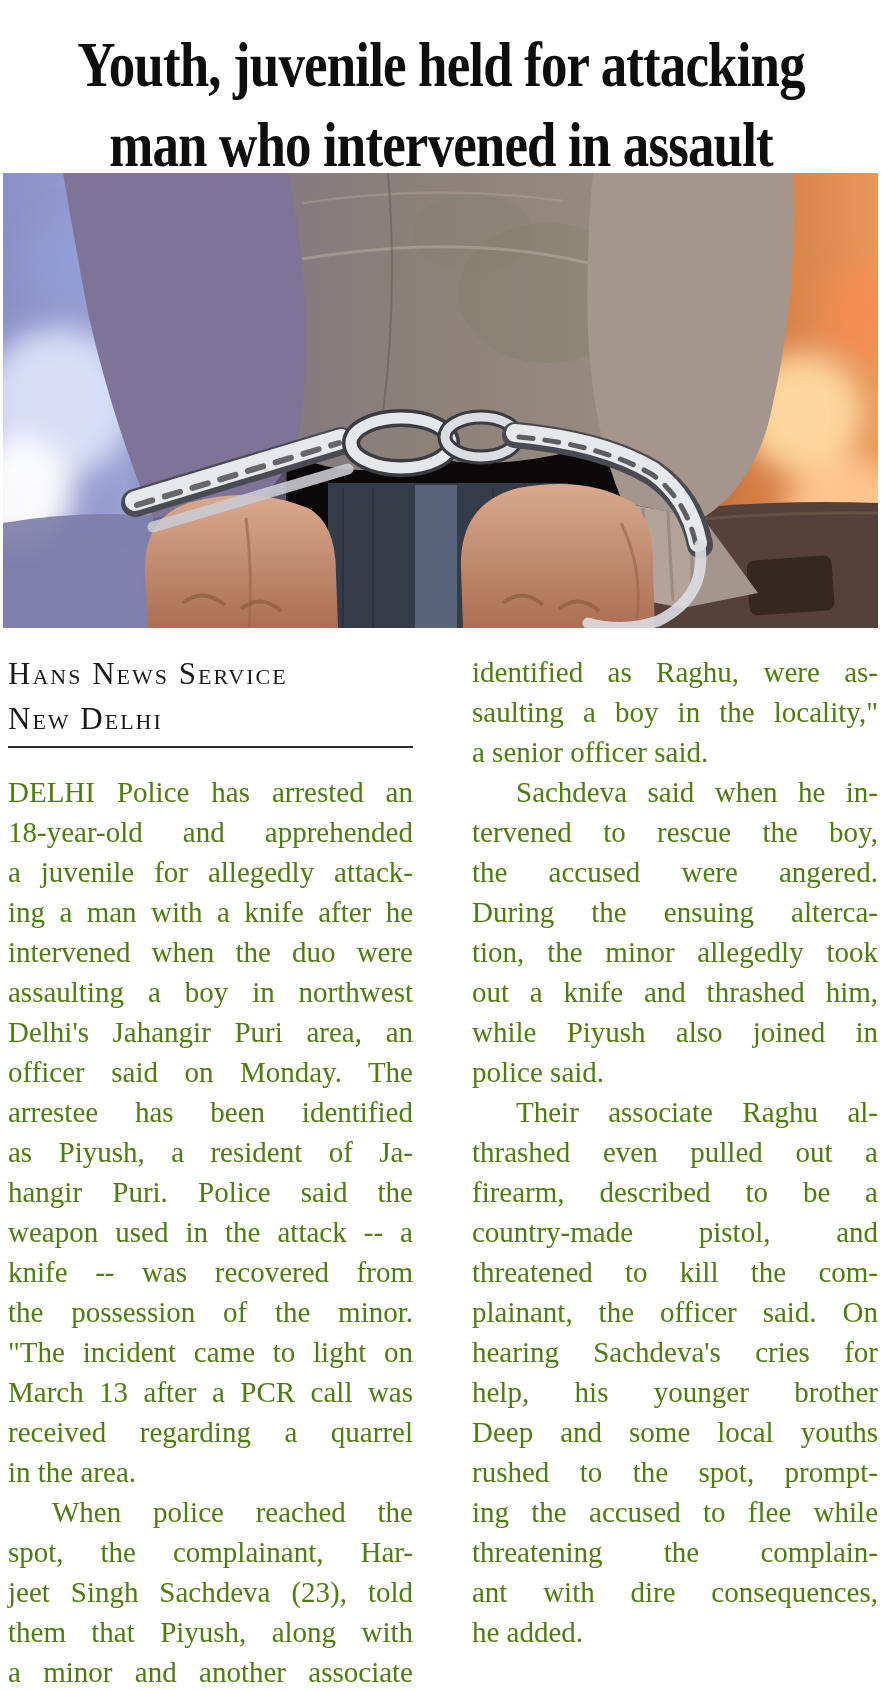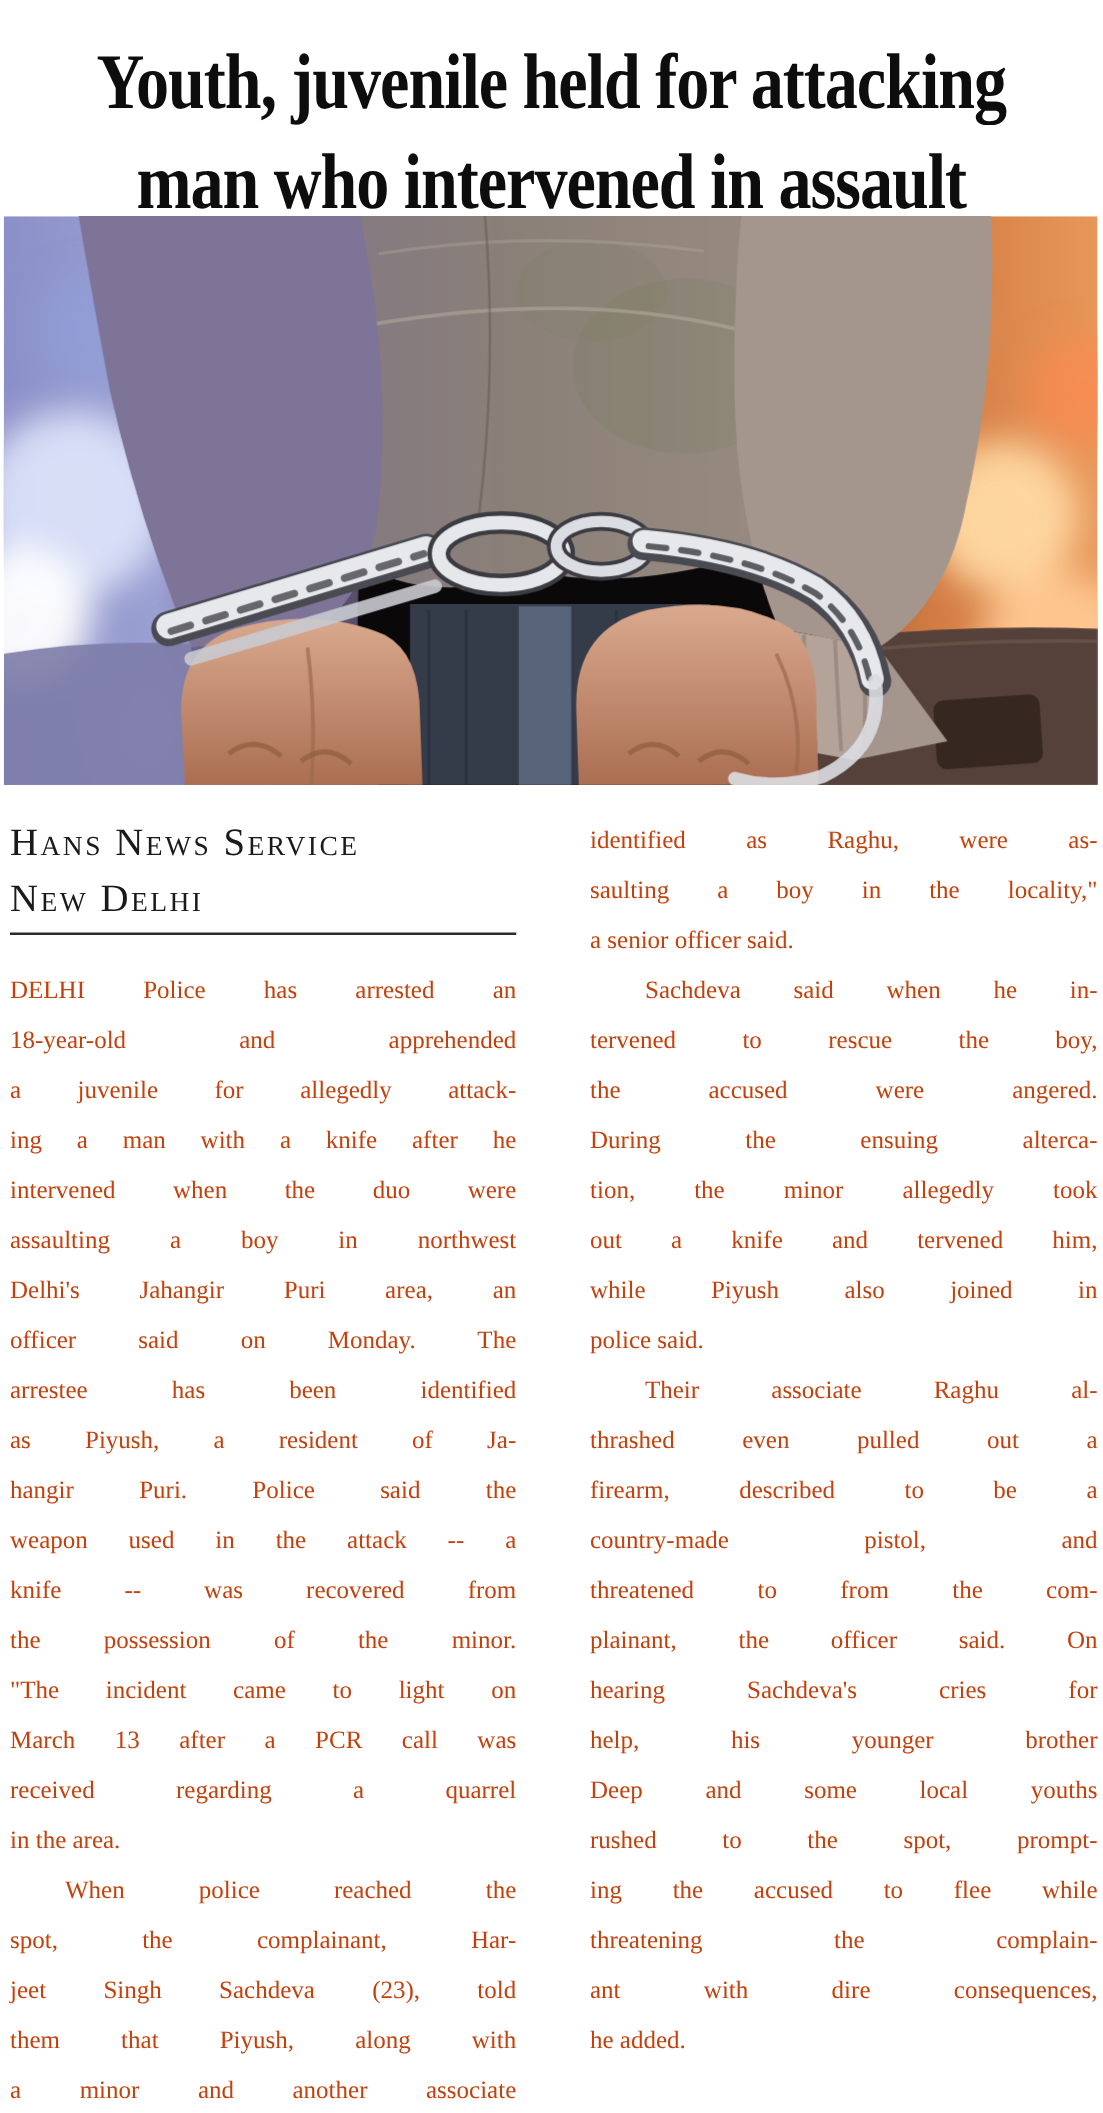--- a/index.html
+++ b/index.html
@@ -45,27 +45,27 @@
     color:#1a1a1a;
   }
   .rule{
     border:none;
     border-top:2px solid #2b2b2b;
     margin:5px 0 0 0;
   }
   .bodylines{margin-top:24px;}
   .col-right .bodylines{margin-top:0;}
   .line{
-    font-size:20px;
+    font-size:29px;
     line-height:40px;
     text-align:justify;
     text-align-last:justify;
     text-justify:inter-word;
     white-space:nowrap;
-    color:#c2410c;
+    color:#4d7c0f;
   }
   .line.last{text-align-last:left;}
   .line.ind{text-indent:44px;}
 </style>
 </head>
 <body>
 
 <div class="page">
 
   <h1 class="headline">
@@ -212,28 +212,28 @@
   <div class="col col-right">
     <div class="bodylines">
         <div class="line">identified as Raghu, were as-</div>
         <div class="line">saulting a boy in the locality,"</div>
         <div class="line last">a senior officer said.</div>
         <div class="line ind">Sachdeva said when he in-</div>
         <div class="line">tervened to rescue the boy,</div>
         <div class="line">the accused were angered.</div>
         <div class="line">During the ensuing alterca-</div>
         <div class="line">tion, the minor allegedly took</div>
-        <div class="line">out a knife and tervened him,</div>
+        <div class="line">out a knife and thrashed him,</div>
         <div class="line">while Piyush also joined in</div>
         <div class="line last">police said.</div>
         <div class="line ind">Their associate Raghu al-</div>
         <div class="line">thrashed even pulled out a</div>
         <div class="line">firearm, described to be a</div>
         <div class="line">country-made pistol, and</div>
-        <div class="line">threatened to from the com-</div>
+        <div class="line">threatened to kill the com-</div>
         <div class="line">plainant, the officer said. On</div>
         <div class="line">hearing Sachdeva's cries for</div>
         <div class="line">help, his younger brother</div>
         <div class="line">Deep and some local youths</div>
         <div class="line">rushed to the spot, prompt-</div>
         <div class="line">ing the accused to flee while</div>
         <div class="line">threatening the complain-</div>
         <div class="line">ant with dire consequences,</div>
         <div class="line last">he added.</div>
       </div>

